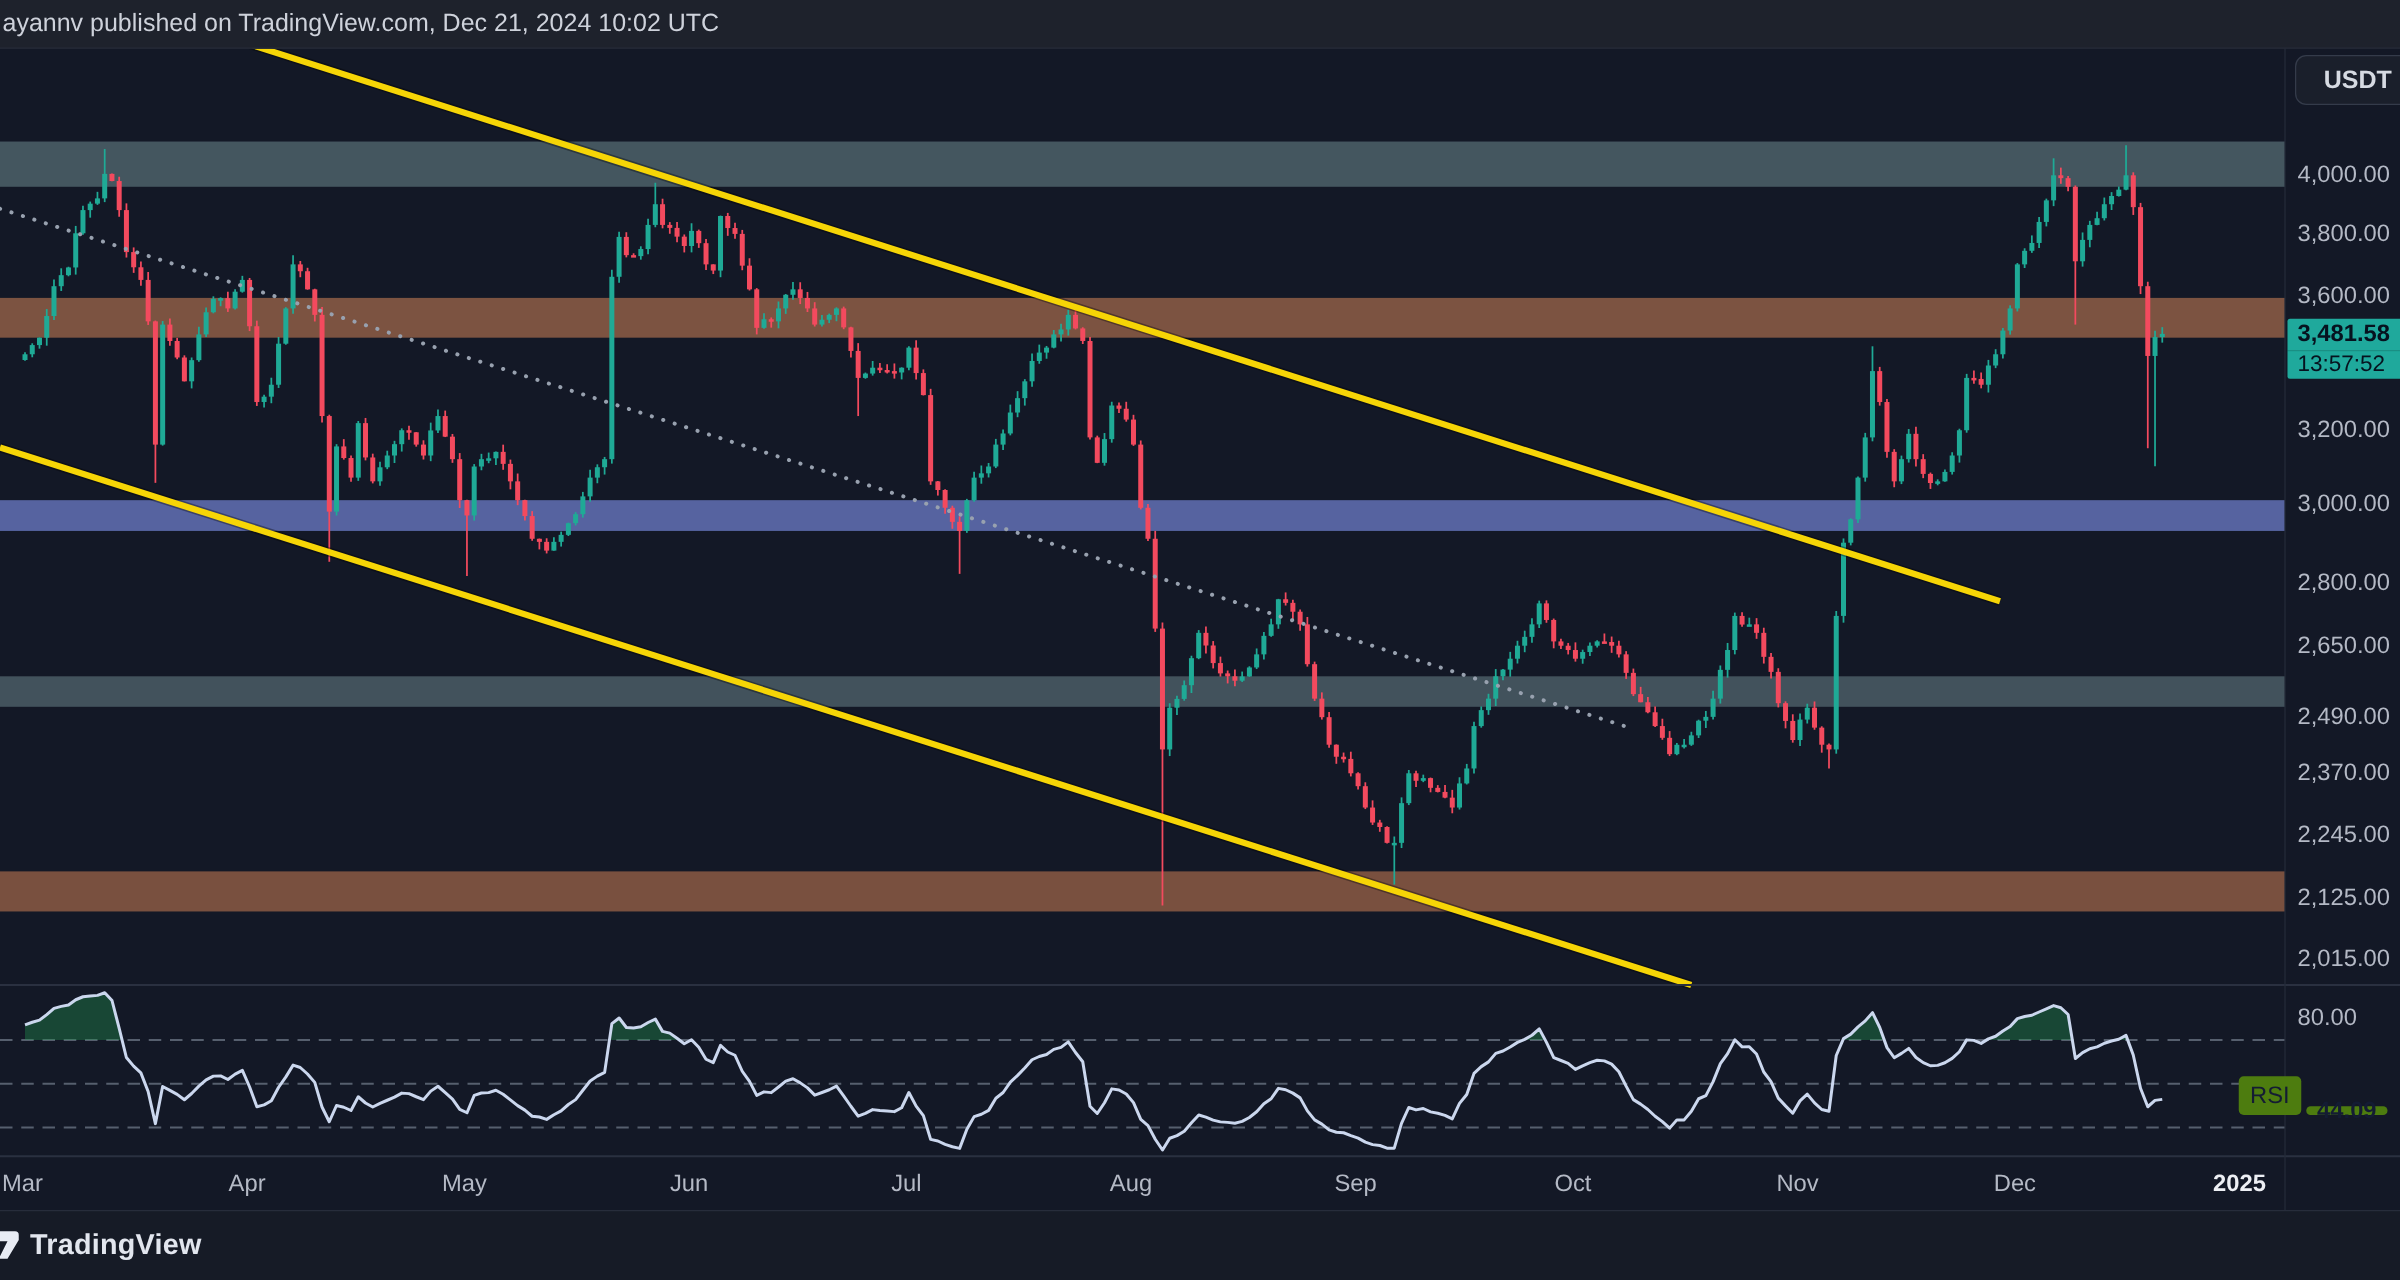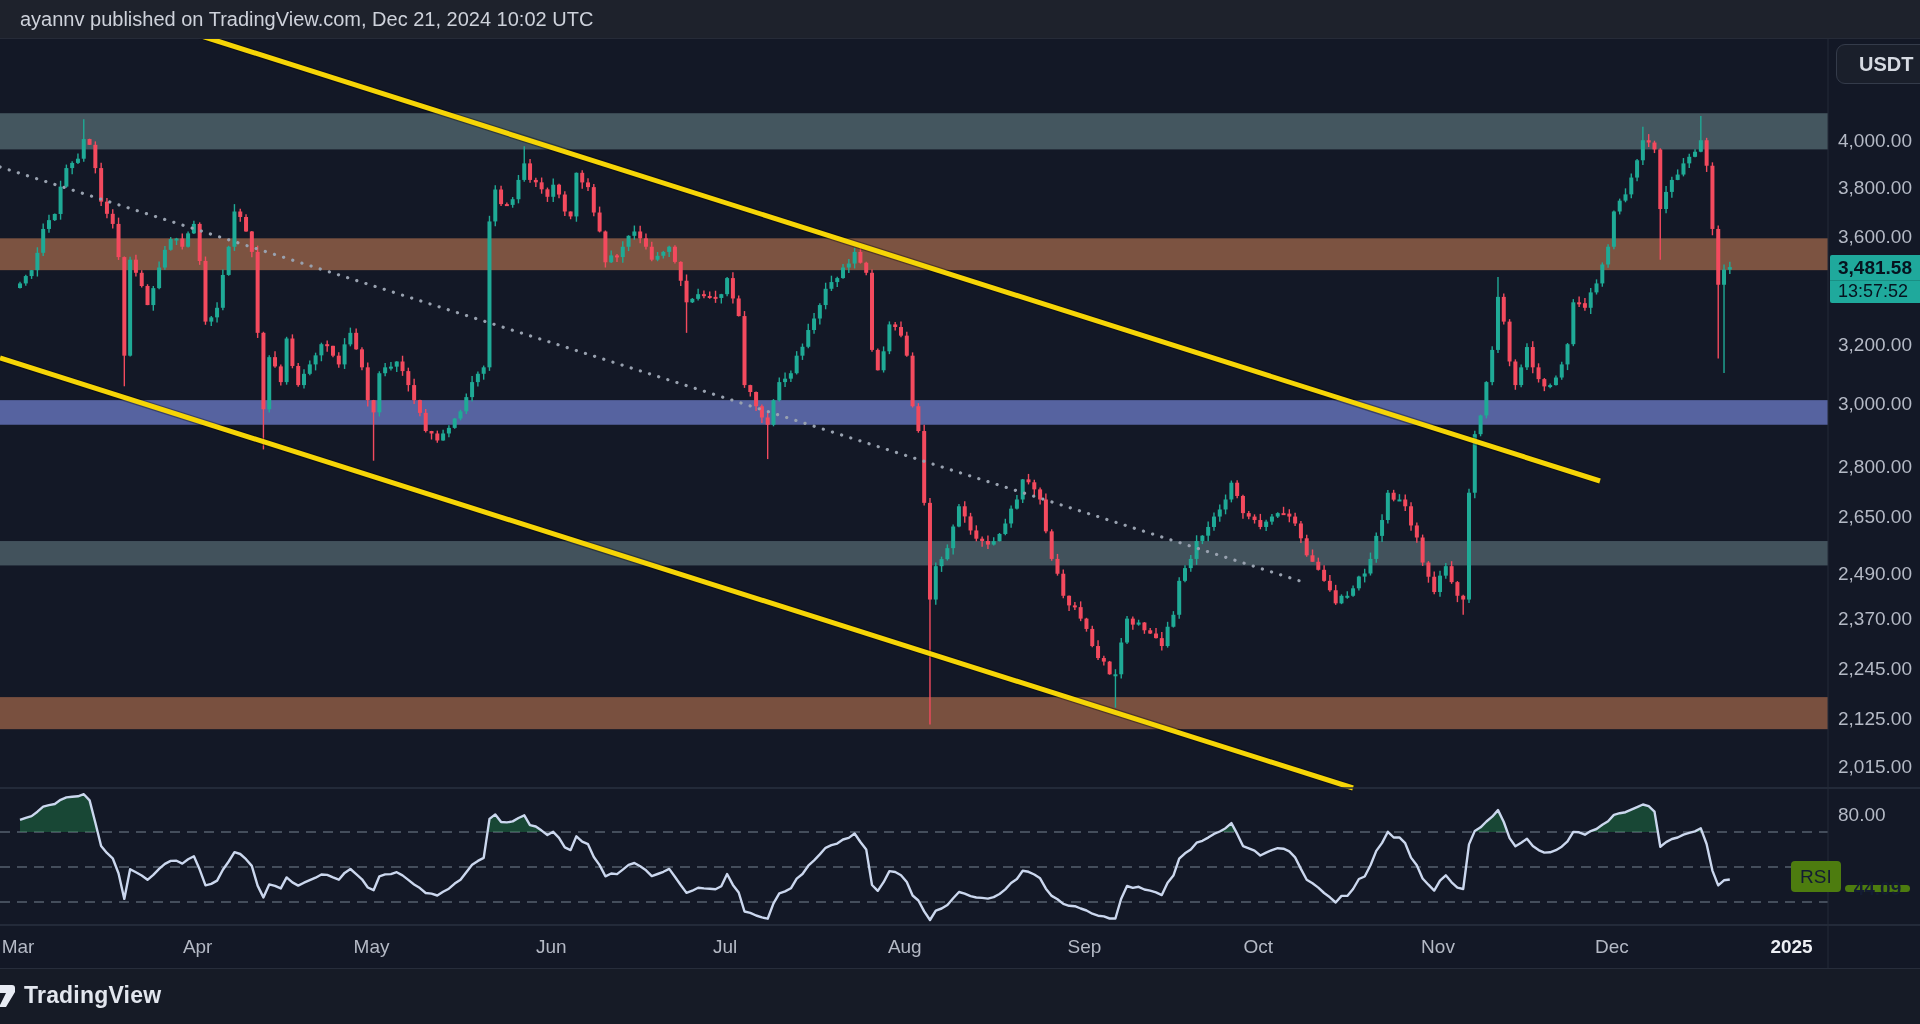--- a/index.html
+++ b/index.html
@@ -3,21 +3,21 @@
 <meta charset="utf-8">
 <style>
   html,body{margin:0;padding:0;background:#0b0e15;}
   #screen{position:relative;width:1920px;height:1024px;overflow:hidden;
           background:#131826;font-family:"Liberation Sans",sans-serif;
           -webkit-font-smoothing:antialiased;}
   
   #top-bar{position:absolute;left:0;top:0;width:1920px;height:38px;
            background:#1e222c;border-bottom:1px solid #262b38;z-index:5;
            display:flex;align-items:center;}
-  #top-bar span{color:#ced2db;font-size:20px;margin-left:20px;white-space:nowrap;text-align:right;}
+  #top-bar span{color:#ced2db;font-size:20px;margin-left:2px;white-space:nowrap;text-align:right;}
   
   #usdt-btn{position:absolute;left:1836px;top:44px;width:110px;height:40px;
             background:#1a1f2b;border:1px solid #343b4a;border-radius:9px;
             color:#d6dae2;font-size:20px;font-weight:bold;z-index:6;
             display:flex;align-items:center;padding-left:22px;box-sizing:border-box;}
   
   #price-badge{position:absolute;left:1830px;top:255px;width:92px;height:48px;
                background:#1fa99c;border-radius:2px;z-index:4;color:#06131f;
                display:flex;flex-direction:column;justify-content:center;}
   #price-badge .p{font-size:19px;font-weight:bold;line-height:24px;padding-left:8px;}

